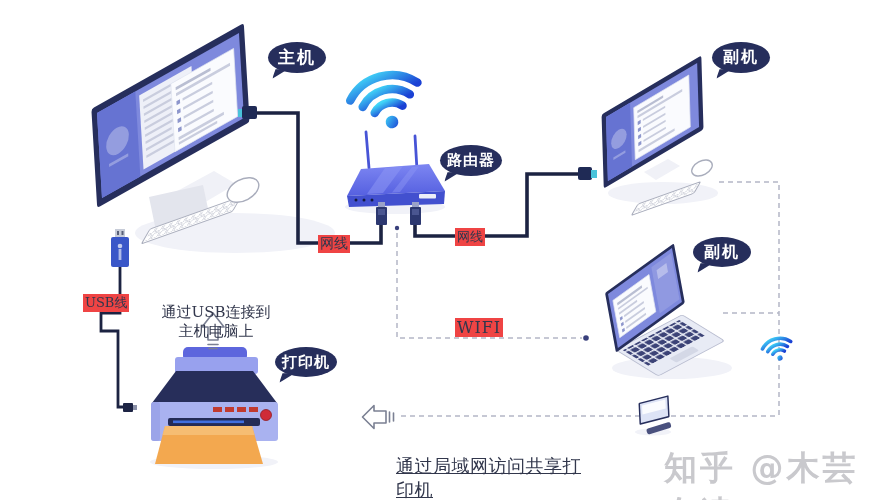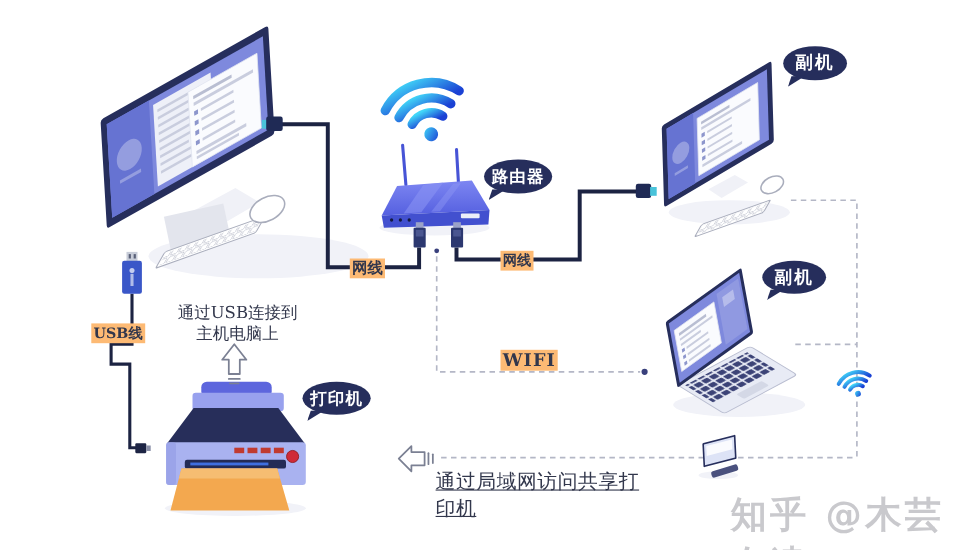--- a/index.html
+++ b/index.html
@@ -11,26 +11,26 @@
           display:flex;align-items:center;justify-content:center;font-weight:bold;
           letter-spacing:2px;z-index:5;}
   .bubble::after{content:'';position:absolute;left:5px;bottom:-7px;width:16px;height:12px;
           background:var(--navy);clip-path:polygon(0 100%,90% 0,12% 18%);transform:rotate(8deg);}
   #b-host{left:268px;top:42px;width:58px;height:31px;font-size:17px;}
   #b-router{left:440px;top:145px;width:62px;height:31px;font-size:15px;letter-spacing:1px;justify-content:center;}
   #b-m2{left:712px;top:42px;width:58px;height:31px;font-size:16px;}
   #b-laptop{left:693px;top:237px;width:58px;height:30px;font-size:16px;}
   #b-printer{left:275px;top:329px;width:62px;height:30px;font-size:15px;letter-spacing:1px;margin-top:18px;}
   
-  .cable-label{position:absolute;background:#fdba74;color:var(--text);padding:0 2px;z-index:4;font-weight:bold;}
+  .cable-label{position:absolute;background:#ef4444;color:var(--text);padding:0 2px;z-index:4;}
   #l-lan-left{left:318px;top:235px;font-size:14px;}
   #l-lan-right{left:455px;top:228px;font-size:13px;}
   #l-usb{left:83px;top:294px;font-size:13px;}
   #l-wifi{left:455px;top:318px;font-size:16px;letter-spacing:1px;}
-  .note{position:absolute;color:var(--text);z-index:4;}
+  .note{position:absolute;color:var(--text);z-index:4;margin-top:28px;}
   #n-usb{left:158px;top:275px;width:116px;text-align:center;font-size:15px;line-height:19px;}
   #n-lan{left:396px;top:426px;width:200px;font-size:18px;letter-spacing:.5px;text-decoration:underline;}
   #watermark{position:absolute;left:664px;top:446px;font-size:33px;font-weight:bold;
           color:var(--watermark);letter-spacing:3px;z-index:6;
           text-shadow:1.5px 1.5px 1px #fff,-1px -1px 1px #ffffffcc;
           font-family:"DejaVu Sans","Liberation Sans",sans-serif;}
   
   .fnavy{fill:var(--navy);} .fscreen{fill:var(--screen);} .fside{fill:var(--sidebar);}
   .fcard{fill:#fafbfe;stroke:#e2e5f0;stroke-width:.7;} .fcardb{fill:#eef0f8;}
   .fline{fill:#c9cdde;} .flined{fill:#b9bed2;} .fsq{fill:#8d96cc;}
@@ -273,20 +273,23 @@
     <line class="tick" x1="208" y1="344.5" x2="218" y2="344.5"></line>
     <line class="tick" x1="209" y1="348.5" x2="217" y2="348.5"></line>
   </g>
   <g>
     <path class="arrow" d="M386,411 H374 V405.5 L362.5,417 L374,428.5 V423 H386 Z"></path>
     <line class="tick" x1="389.5" y1="412" x2="389.5" y2="422"></line>
     <line class="tick" x1="393.5" y1="413" x2="393.5" y2="421"></line>
   </g>
 </svg>
 
+<div class="bubble" id="b-host">
+      <span>主机</span>
+    </div>
 <div class="bubble" id="b-router">
       <span>路由器</span>
     </div>
 <div class="bubble" id="b-m2">
       <span>副机</span>
     </div>
 <div class="bubble" id="b-laptop">
       <span>副机</span>
     </div>
 <div class="bubble" id="b-printer">

